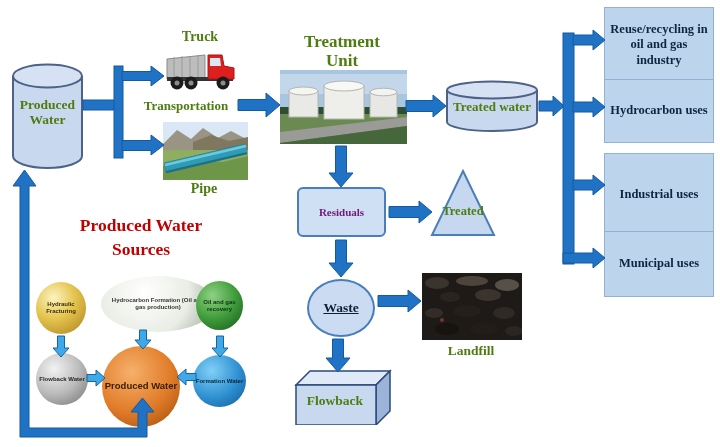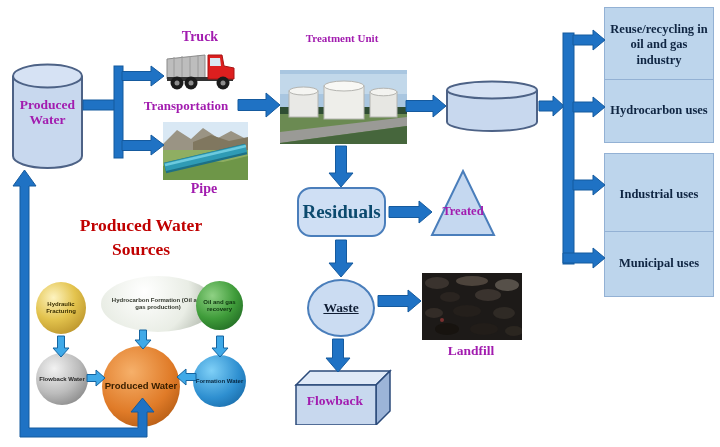--- a/index.html
+++ b/index.html
@@ -1,24 +1,24 @@
 <!DOCTYPE html>
 <html><head>
 <meta charset="utf-8">
 <style>
   html,body{margin:0;padding:0;background:#fff;}
   #stage{position:relative;width:720px;height:447px;background:#ffffff;overflow:hidden;
          font-family:"Liberation Serif",serif;}
-  .lbl{position:absolute;font-weight:bold;color:#a21caf;text-align:center;line-height:1.12;z-index:3;}
+  .lbl{position:absolute;font-weight:bold;color:#4d7c0f;text-align:center;line-height:1.12;z-index:3;}
   .node{position:absolute;z-index:2;box-sizing:border-box;}
   .usebox{position:absolute;left:604px;width:110px;background:#bdd5ec;border:1px solid #93b1d4;
           display:flex;align-items:center;justify-content:center;text-align:center;
           font-weight:bold;color:#0f2542;font-size:12.5px;line-height:1.25;z-index:2;box-sizing:border-box;padding:2px;}
-  .rounded{background:#cfdff4;border:2px solid #4a7ebb;border-radius:14px;
-           display:flex;align-items:center;justify-content:center;font-weight:bold;font-size:19px;color:#0c4a6e;}
+  .rounded{background:#cfdff4;border:2px solid #4a7ebb;border-radius:6px;
+           display:flex;align-items:center;justify-content:center;font-weight:bold;font-size:11px;color:#701a75;}
   .ellipse{background:#cbdcf2;border:2px solid #4a7ebb;border-radius:50%;
            display:flex;align-items:center;justify-content:center;font-weight:bold;font-size:13.5px;color:#101d33;}
   .sphere{position:absolute;border-radius:50%;display:flex;align-items:center;justify-content:center;
           text-align:center;font-family:"Liberation Sans",sans-serif;font-weight:bold;z-index:2;line-height:1.15;}
   svg{display:block;}
   #arrows{position:absolute;left:0;top:0;z-index:5;pointer-events:none;}
   .imgnode{position:absolute;z-index:2;}
 </style>
 </head>
 <body>
@@ -106,21 +106,21 @@
       <polygon points="30,20 48,13 66,19 85,15 85,34 30,34" fill="#80775f"></polygon>
       <rect y="28" width="85" height="30" fill="#8fae62"></rect>
       <polygon points="0,44 30,38 60,40 85,34 85,58 0,58" fill="#6e9648"></polygon>
       <path d="M2 46 L83 27" stroke="#1d7086" stroke-width="11" fill="none"></path>
       <path d="M2 45 L83 26" stroke="#2f9bb5" stroke-width="8" fill="none"></path>
       <path d="M2 43 L83 24" stroke="#6ccade" stroke-width="2.5" fill="none"></path>
     </svg>
   </div>
   <div class="lbl" style="left:166px;top:181px;width:76px;font-size:14px;">Pipe</div>
 
-  <div class="lbl" style="left:300px;top:32px;width:84px;font-size:11px;">Treatment Unit</div>
+  <div class="lbl" style="left:300px;top:32px;width:84px;font-size:17px;">Treatment Unit</div>
   <div class="imgnode" style="left:280px;top:70px;">
     <svg width="127" height="74">
       <rect width="127" height="46" fill="#a9c6e0"></rect>
       <rect y="4" width="127" height="20" fill="#c2d8ea"></rect>
       <rect y="37" width="127" height="10" fill="#2f4d33"></rect>
       <rect y="44" width="127" height="30" fill="#6b8a52"></rect>
       <g stroke="#b4b4b0" stroke-width="1">
         <rect x="9" y="21" width="29" height="26" fill="#e9e9e6"></rect>
         <ellipse cx="23.5" cy="21" rx="14.5" ry="4" fill="#f5f5f2"></ellipse>
         <rect x="44" y="16" width="40" height="33" fill="#eeeeea"></rect>
@@ -132,20 +132,21 @@
       <polygon points="0,73 127,56 127,74 0,74" fill="#46663c"></polygon>
     </svg>
   </div>
 
   <div class="node" style="left:446px;top:80px;">
     <svg width="92" height="53">
       <path d="M1 10 L1 42 A45 9 0 0 0 91 42 L91 10" fill="#c8d8ee" stroke="#4d6286" stroke-width="2"></path>
       <ellipse cx="46" cy="10" rx="45" ry="8.5" fill="#d6e2f4" stroke="#4d6286" stroke-width="2"></ellipse>
     </svg>
   </div>
+  <div class="lbl" style="left:447px;top:100px;width:90px;font-size:13px;">Treated water</div>
 
   <div class="usebox" style="top:7px;height:76px;">Reuse/recycling in oil and gas industry</div>
   <div class="usebox" style="top:79px;height:64px;">Hydrocarbon uses</div>
   <div class="usebox" style="top:153px;height:84px;">Industrial uses</div>
   <div class="usebox" style="top:231px;height:66px;">Municipal uses</div>
 
   <div class="node rounded" style="left:297px;top:187px;width:89px;height:50px;">Residuals</div>
 
   <div class="node" style="left:430px;top:169px;">
     <svg width="66" height="68">

